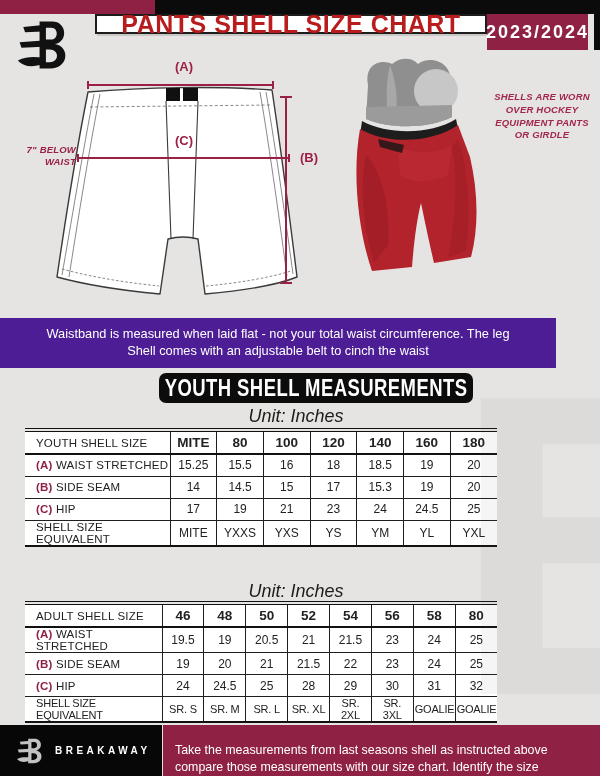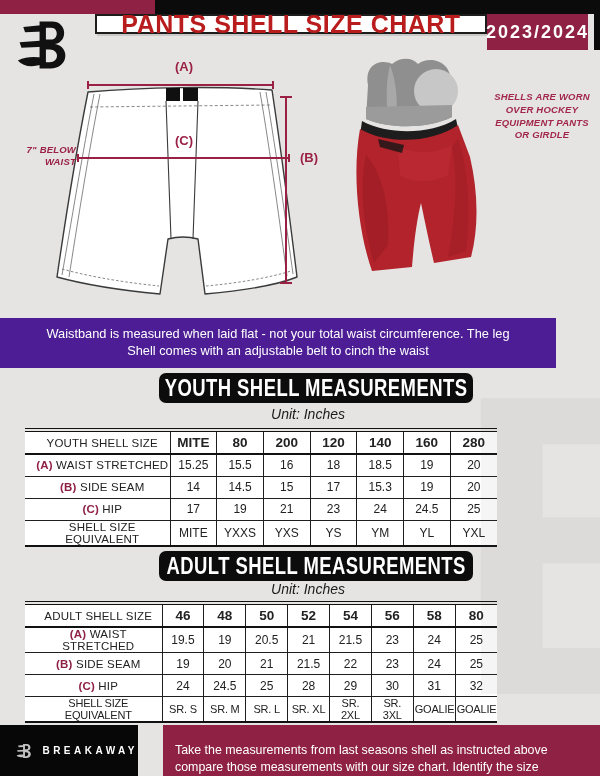--- a/index.html
+++ b/index.html
@@ -51,47 +51,47 @@
   .section-banner {
     position:absolute; left:143px; width:314px; height:30px;
     background:#0c0c0c; border-radius:7px; color:#fff;
     display:flex; align-items:center; justify-content:center;margin-left:16px;
   }
   .section-banner span {
     font-weight:bold; font-size:21px; letter-spacing:.5px; white-space:nowrap;
     transform:scale(.88,1.12); transform-origin:center;
   }
   .unit-label {
-    position:absolute; left:16px; width:584px; text-align:center;
-    font-style:italic; font-size:14px; color:#1c1c1c;
+    position:absolute; left:4px; width:584px; text-align:center;
+    font-style:italic; font-size:18px; color:#1c1c1c;
   }
   
   .tablewrap { position:absolute; left:25px; width:472px; border-top:4px double #111; border-bottom:2px solid #111; }
   .sizes { border-collapse:collapse; table-layout:fixed; width:100%; }
   .sizes th, .sizes td {
     border:1px solid #1f1f1f; background:#fff; text-align:center;
     height:22px; padding:0 1px; font-size:12px; color:#222; overflow:hidden;
   }
   .sizes tr > *:first-child { border-left:none; }
   .sizes tr > *:last-child  { border-right:none; }
   .sizes thead th { border-top:none; border-bottom:2px solid #111; font-weight:bold; font-size:13.5px; }
   .sizes tbody tr:last-child td { border-bottom:none; }
-  .sizes .lbl { text-align:center; padding-left:11px; font-size:11.5px; font-weight:normal; letter-spacing:.2px; }
+  .sizes .lbl { text-align:left; padding-left:11px; font-size:11.5px; font-weight:normal; letter-spacing:.2px; }
   .sizes .pfx { color:#8e2144; font-weight:bold; }
   #youth-table th:first-child { width:145px; }
   #adult-table th:first-child { width:137px; }
   #adult-table tbody tr:last-child td { font-size:11px; letter-spacing:-.2px; }
   
   .watermark {
     position:absolute; left:452px; top:352px; z-index:3; pointer-events:none;
     font-size:430px; font-weight:bold; line-height:.9; color:rgba(90,90,90,.06);
   }
   
   .footer-black {
-    position:absolute; left:0; top:725px; width:138px; height:51px; background:#070707;
+    position:absolute; left:0; top:725px; width:162px; height:51px; background:#070707;
     display:flex; align-items:center; justify-content:flex-start; padding-left:16px; gap:9px;
   }
   .footer-brand { color:#fff; font-weight:bold; font-size:10px; letter-spacing:3.5px; }
   .footer-red {
     position:absolute; left:163px; top:725px; width:437px; height:51px; background:#8e2144;
     color:#fff; font-size:12.4px; line-height:1.32;
     display:flex; flex-direction:column; justify-content:center; padding:16px 8px 0 12px;
   }
   svg { display:block; }
 </style>
@@ -195,25 +195,25 @@
     <span>YOUTH SHELL MEASUREMENTS</span>
   </div>
   <div class="unit-label" style="top:406px;">Unit: Inches</div>
   <div class="tablewrap" style="top:428px;">
     <table class="sizes" id="youth-table">
         <thead>
           <tr>
             <th class="lbl">YOUTH SHELL SIZE</th>
             <th>MITE</th>
             <th>80</th>
-            <th>200</th>
+            <th>100</th>
             <th>120</th>
             <th>140</th>
             <th>160</th>
-            <th>280</th>
+            <th>180</th>
           </tr>
         </thead>
         <tbody>
           <tr>
             <td class="lbl"><span class="pfx">(A) </span>WAIST STRETCHED</td>
             <td>15.25</td>
             <td>15.5</td>
             <td>16</td>
             <td>18</td>
             <td>18.5</td>
@@ -247,23 +247,20 @@
             <td>YXS</td>
             <td>YS</td>
             <td>YM</td>
             <td>YL</td>
             <td>YXL</td>
           </tr>
         </tbody>
       </table>
   </div>
 
-  <div class="section-banner" style="top:551px;">
-    <span>ADULT SHELL MEASUREMENTS</span>
-  </div>
   <div class="unit-label" style="top:581px;">Unit: Inches</div>
   <div class="tablewrap" style="top:601px;">
     <table class="sizes" id="adult-table">
         <thead>
           <tr>
             <th class="lbl">ADULT SHELL SIZE</th>
             <th>46</th>
             <th>48</th>
             <th>50</th>
             <th>52</th>

